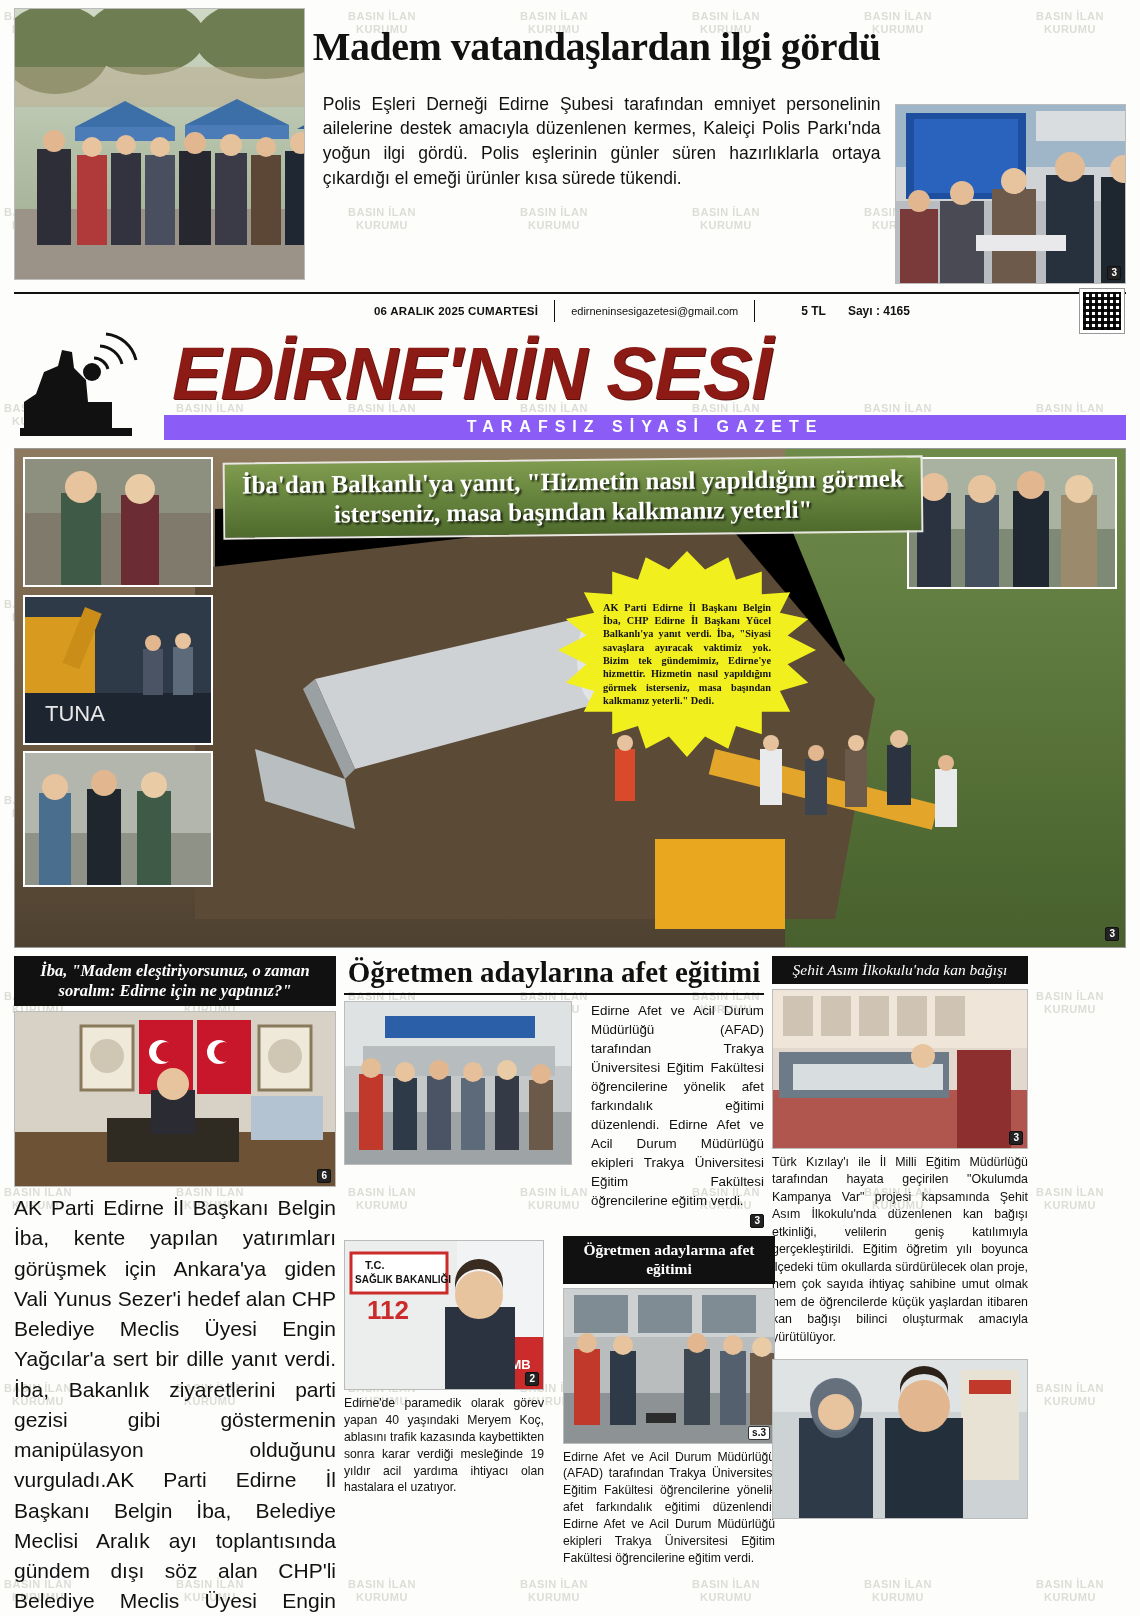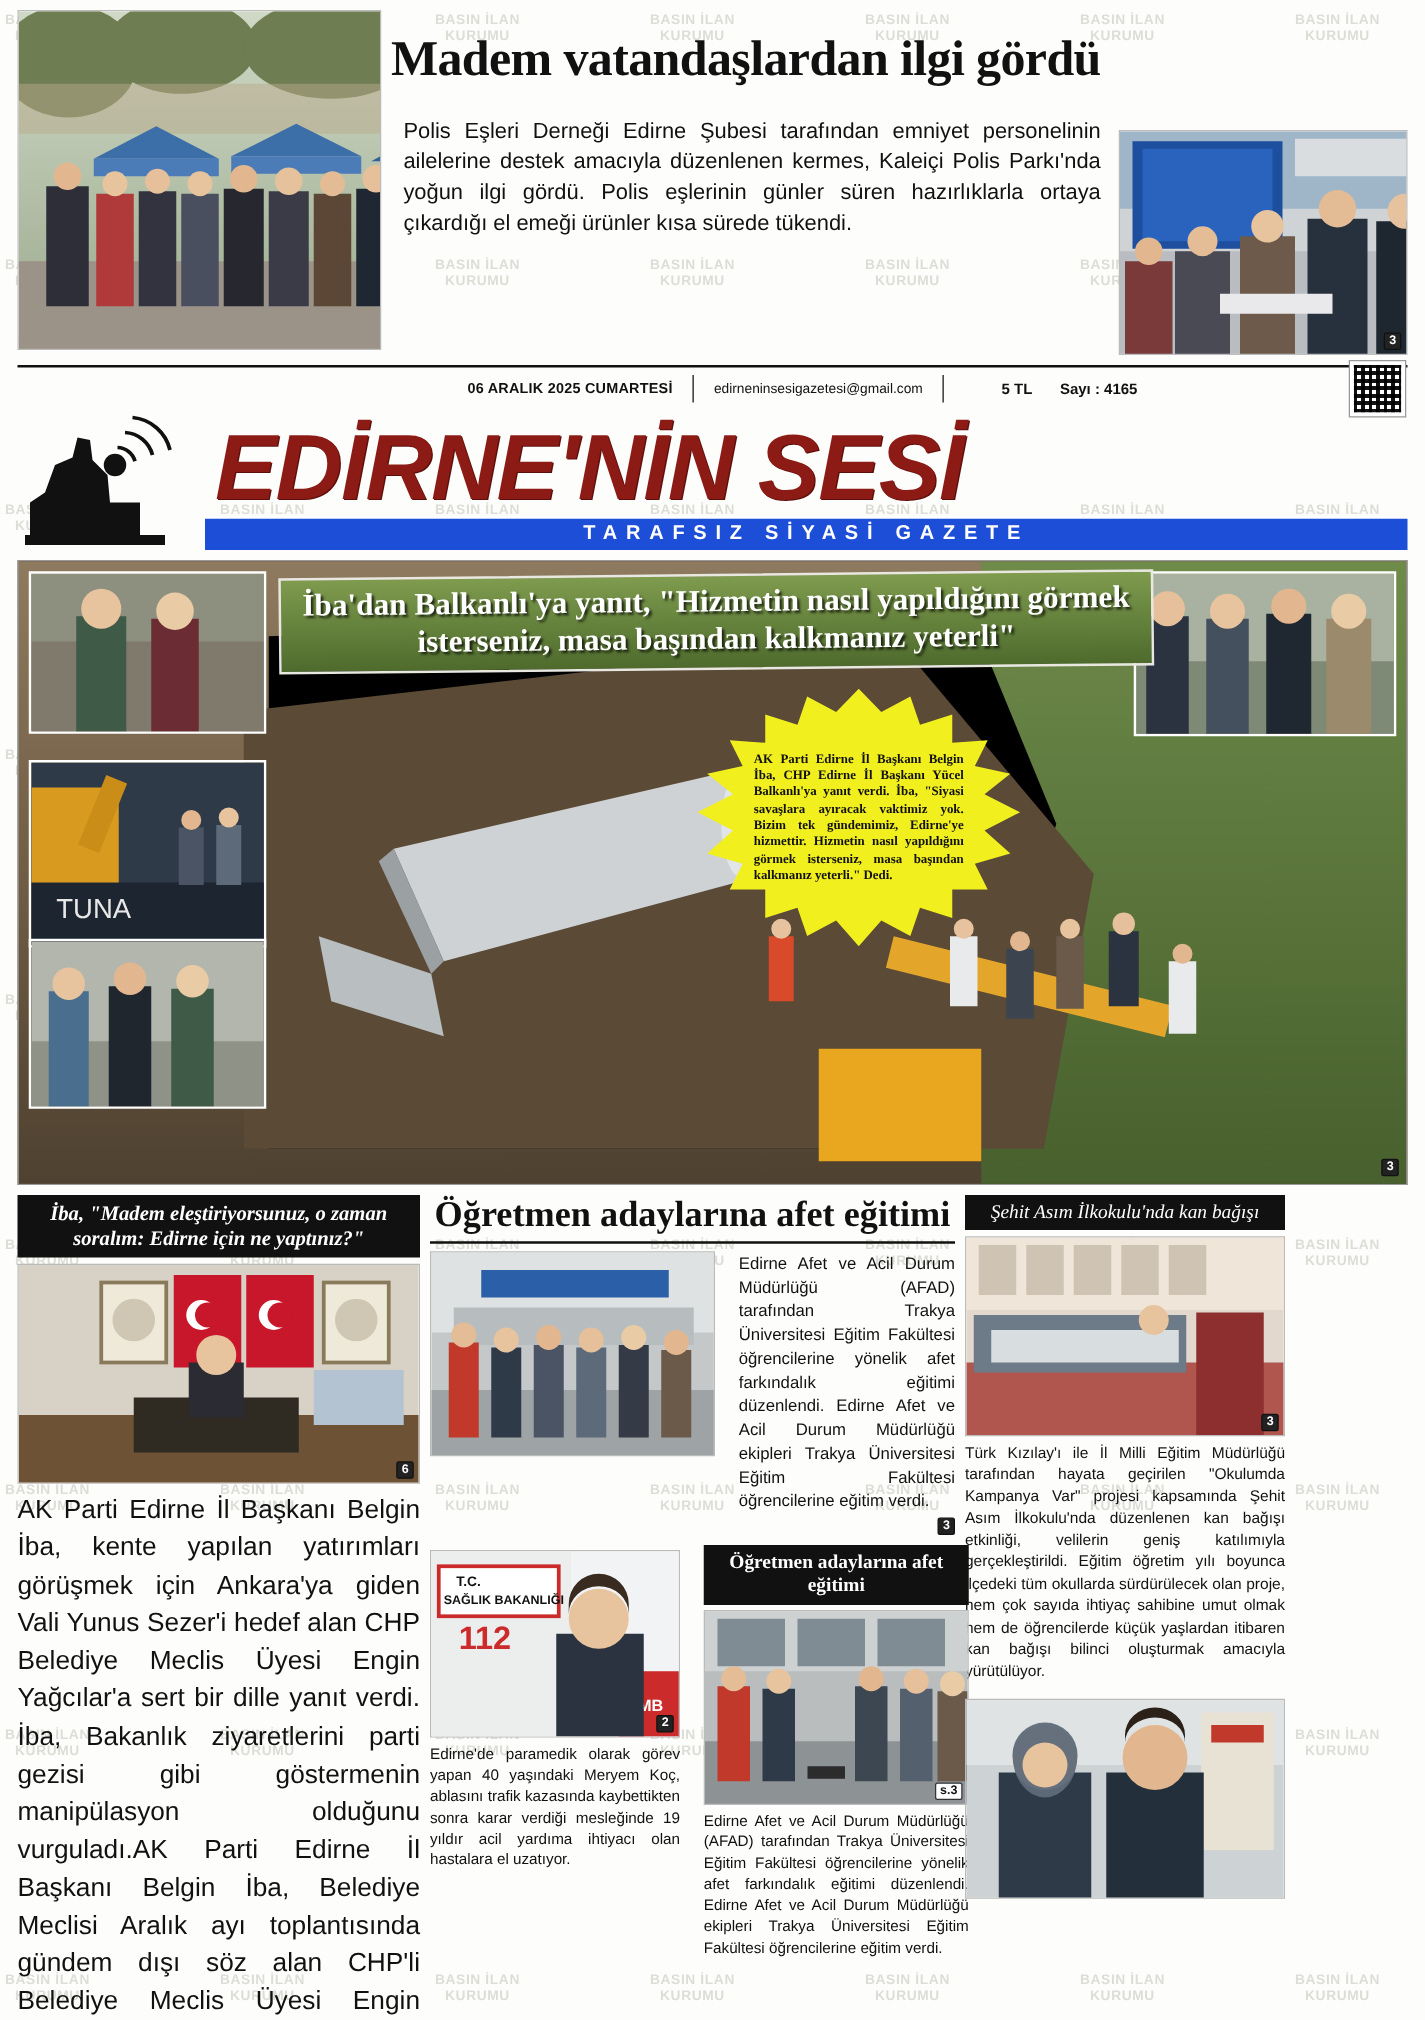--- a/index.html
+++ b/index.html
@@ -71,21 +71,21 @@
   .logo-mark { width:150px; height:112px; position:relative; }
   .brand { flex:1; position:relative; }
   .brand-title {
     font-family:"Liberation Sans", sans-serif;
     font-weight:bold; font-style:italic;
     font-size:74px; letter-spacing:-1px; color:#8c1b16;
     line-height:0.95; text-shadow:1px 1px 0 #5d0f0c;
     margin-left:8px;
   }
   .brand-sub {
-    margin-top:6px; background:#1d4ed8; color:#fff; text-align:center;
+    margin-top:6px; background:#8b5cf6; color:#fff; text-align:center;
     font-size:16px; font-weight:bold; letter-spacing:7px; padding:3px 0 4px 0;
   }
 
   
   .feature { margin-top:8px; position:relative; height:500px; border:1px solid #999; overflow:hidden;
              background:#6b5a46; }
   .feature .bg-dirt { position:absolute; inset:0; }
   .feature-banner {
     position:absolute; left:208px; top:10px; width:700px;
     background:linear-gradient(180deg,#7e9b4e,#4e6b2d);
@@ -390,21 +390,21 @@
       <svg width="190" height="130" viewBox="0 0 190 130" preserveAspectRatio="none">
         <rect width="190" height="130" fill="#a8a396"></rect>
         <rect y="0" width="190" height="54" fill="#8d907f"></rect>
         <rect y="54" width="190" height="76" fill="#7f7a6c"></rect>
         <rect x="36" y="34" width="40" height="96" fill="#3f5a46"></rect>
           <circle cx="56" cy="28" r="16" fill="#e7c49e"></circle>
         <rect x="96" y="36" width="38" height="94" fill="#6b2c33"></rect>
           <circle cx="115" cy="30" r="15" fill="#e9cca6"></circle>
       </svg>
     </div>
-    <div class="f-photo" style="left:8px; top:159px; width:190px; height:150px;">
+    <div class="f-photo" style="left:8px; top:146px; width:190px; height:150px;">
       <svg width="190" height="150" viewBox="0 0 190 150" preserveAspectRatio="none">
         <rect width="190" height="150" fill="#2f3a48"></rect>
         <rect y="96" width="190" height="54" fill="#1d2530"></rect>
         <rect x="0" y="20" width="70" height="76" fill="#d89b20"></rect>
         <rect x="60" y="10" width="18" height="60" fill="#c98d18" transform="rotate(22 60 10)"></rect>
         <text x="20" y="124" font-family="Liberation Sans" font-size="22" fill="#e8e8e8">TUNA</text>
         <g>
           <rect x="118" y="52" width="20" height="46" fill="#4a5464"></rect>
             <circle cx="128" cy="46" r="8" fill="#e2b78f"></circle>
           <rect x="148" y="50" width="20" height="48" fill="#5d6a7a"></rect>

